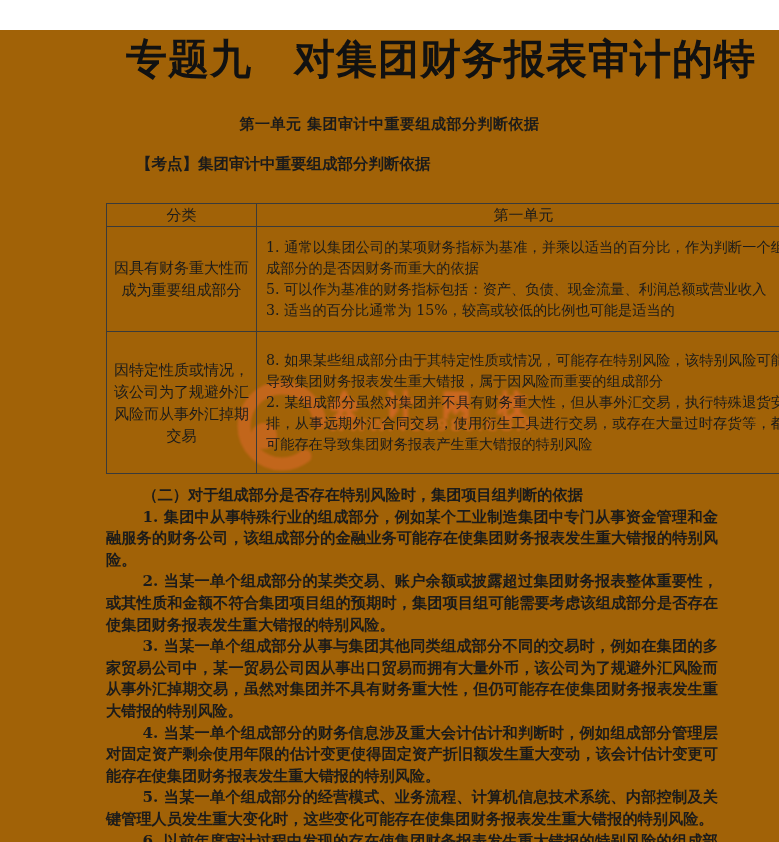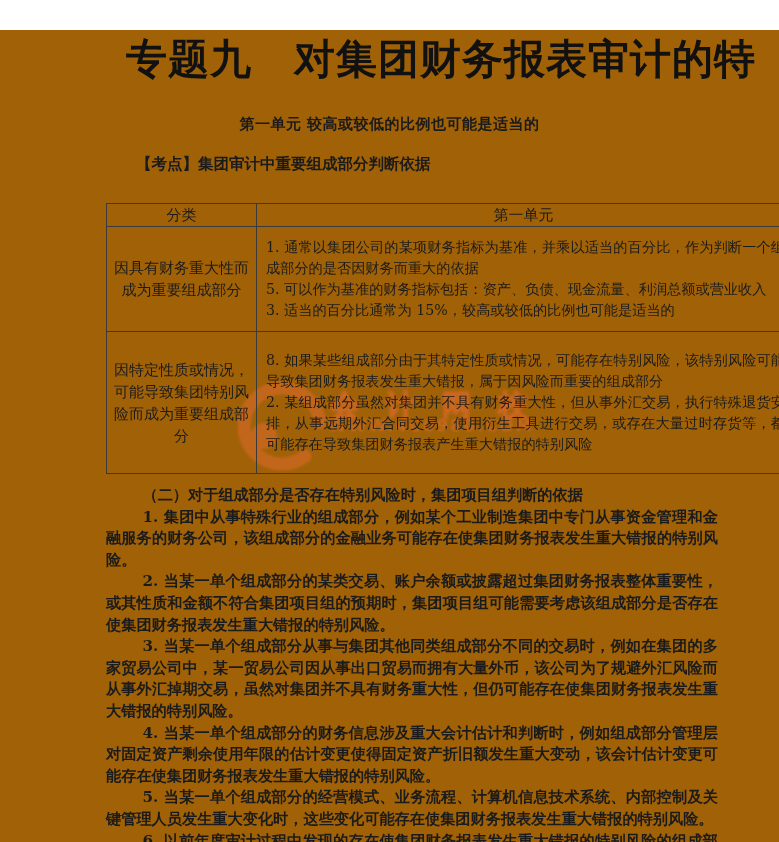--- a/index.html
+++ b/index.html
@@ -139,21 +139,21 @@
   <div class="watermark wm-swirl">
     <svg width="110" height="104" viewBox="0 0 110 104">
       <circle cx="54" cy="52" r="38" fill="none" stroke="#e46a30" stroke-width="13" stroke-dasharray="200 60" stroke-dashoffset="-35" stroke-linecap="round"></circle>
       <circle cx="36" cy="62" r="13" fill="#e46a30"></circle>
     </svg>
   </div>
   <div class="watermark wm-line1">会计网校</div>
   <div class="watermark wm-line2">WWW.4C0980.COM</div>
 
   <div class="doc-title">专题九　对集团财务报表审计的特</div>
-  <div class="unit-heading">第一单元  较高或较低的比例也可能是适当的</div>
+  <div class="unit-heading">第一单元  集团审计中重要组成部分判断依据</div>
   <div class="kaodian-heading">【考点】集团审计中重要组成部分判断依据</div>
 
   <table class="comp-table">
     <colgroup>
         <col class="c1">
         <col>
       </colgroup>
     <tbody>
         <tr>
       <th>分类</th>
@@ -161,21 +161,21 @@
     </tr>
     <tr class="r1">
       <td class="cat">因具有财务重大性而成为重要组成部分</td>
       <td class="basis">
         <p class="basis-item">1. 通常以集团公司的某项财务指标为基准，并乘以适当的百分比，作为判断一个组成部分的是否因财务而重大的依据</p>
         <p class="basis-item">5. 可以作为基准的财务指标包括：资产、负债、现金流量、利润总额或营业收入</p>
         <p class="basis-item">3. 适当的百分比通常为 15%，较高或较低的比例也可能是适当的</p>
       </td>
     </tr>
     <tr class="r2">
-      <td class="cat">因特定性质或情况，可能导致集团特别风险而成为重要组成部分</td>
+      <td class="cat">因特定性质或情况，该公司为了规避外汇风险而从事外汇掉期交易</td>
       <td class="basis">
         <p class="basis-item">8. 如果某些组成部分由于其特定性质或情况，可能存在特别风险，该特别风险可能导致集团财务报表发生重大错报，属于因风险而重要的组成部分</p>
         <p class="basis-item">2. 某组成部分虽然对集团并不具有财务重大性，但从事外汇交易，执行特殊退货安排，从事远期外汇合同交易，使用衍生工具进行交易，或存在大量过时存货等，都可能存在导致集团财务报表产生重大错报的特别风险</p>
       </td>
     </tr>
   </tbody>
     </table>
 
   <div class="body-text">
     <p>（二）对于组成部分是否存在特别风险时，集团项目组判断的依据</p>

